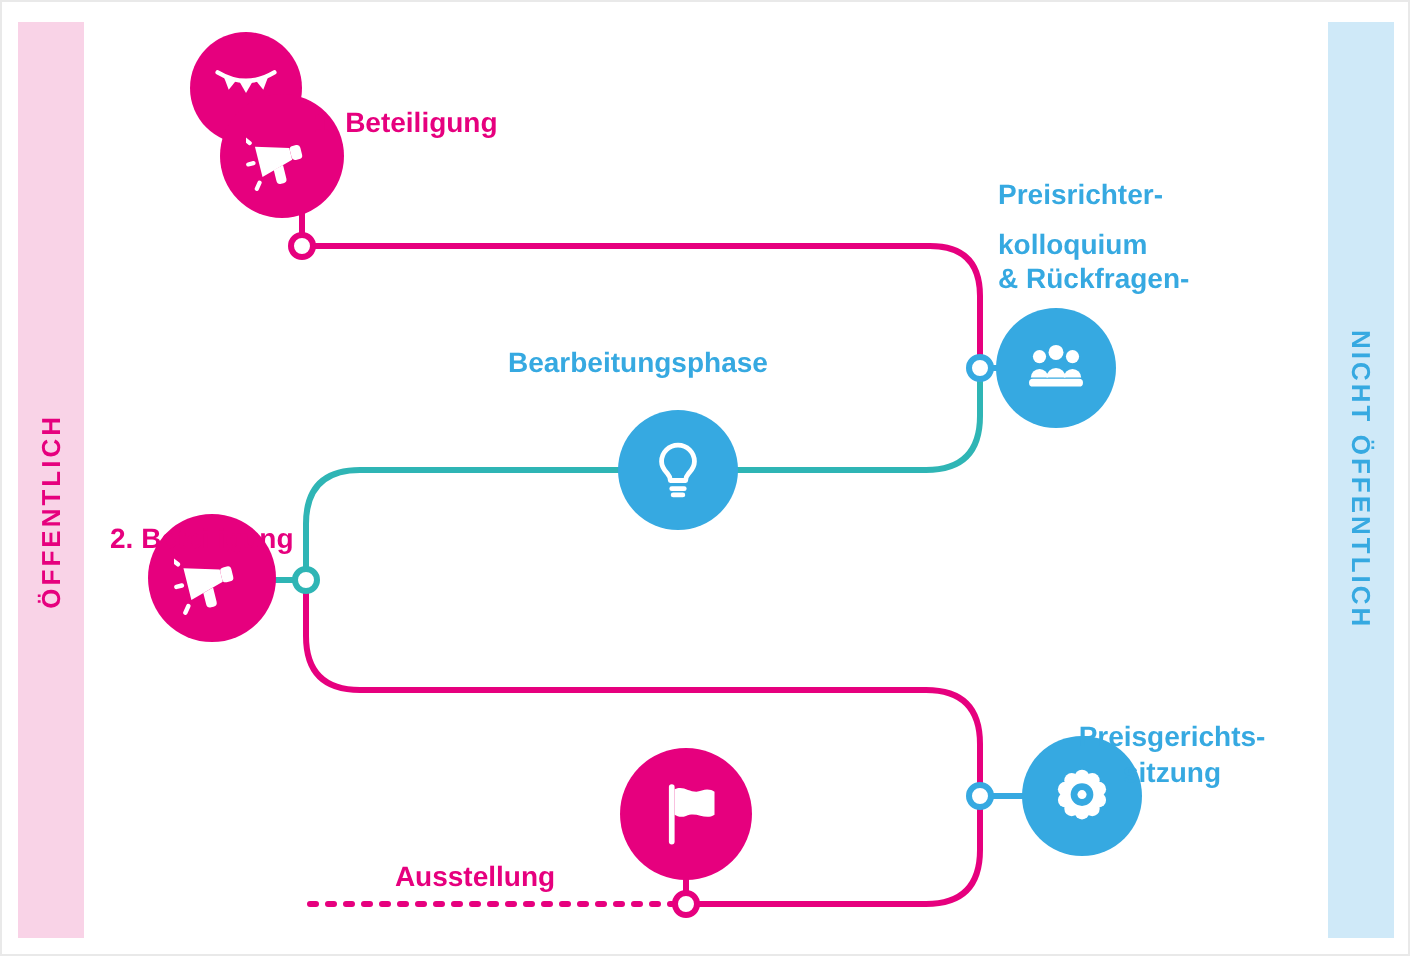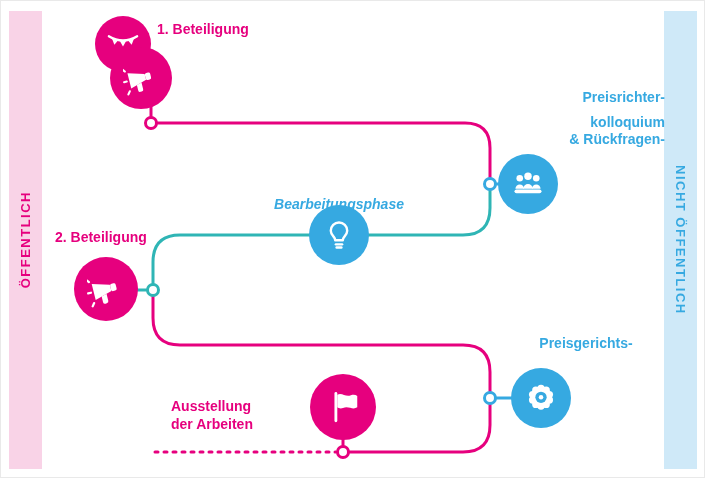--- a/index.html
+++ b/index.html
@@ -6,21 +6,21 @@
   .canvas{position:relative;width:705px;height:478px;background:#fff;border:1px solid #e9e9e9;box-sizing:border-box;overflow:hidden;}
 
   
   .band{position:absolute;top:10px;width:33px;height:458px;display:flex;align-items:center;justify-content:center;}
   .band-left{left:8px;background:var(--pink-band);}
   .band-right{left:663px;background:var(--blue-band);}
   .band-text{font-weight:bold;font-size:13px;letter-spacing:1.5px;white-space:nowrap;}
   .rot-up{writing-mode:vertical-rl;transform:rotate(180deg);}
   .rot-down{writing-mode:vertical-rl;}
 
-  .pink-text{color:var(--pink);}
+  .pink-text{color:var(--pink);margin-top:32px;}
   .blue-text{color:var(--blue);}
 
   
   .connectors{position:absolute;left:0;top:0;z-index:1;}
   .connectors path{fill:none;stroke-width:3px;}
   .st-pink{stroke:var(--pink);}
   .st-teal{stroke:var(--teal);}
   .st-blue{stroke:var(--blue);}
   .dashed{stroke-dasharray:3 6;stroke-linecap:round;}
   .node{fill:#fff;stroke-width:3px;}
@@ -150,33 +150,33 @@
         <rect x="6.6" y="2.6" width="1.8" height="19" rx="0.9"></rect>
         <path d="M8.4 4.2 C11.5 2.6 13.5 6 17 4.6 C18.6 4 20 4.3 21 5 V12.2 C18 14.2 15.5 11 12 12.6 C10.6 13.2 9.3 12.8 8.4 12.2 Z"></path>
       </g>
     </svg>
   </div>
 
   <div class="label pink-text" style="left:156px;top:20px;">
     <div>1. Beteiligung</div>
   </div>
 
-  <div class="label blue-text" style="left:498px;top:88px;width:166px;text-align:right;">
+  <div class="label blue-text" style="left:498px;top:88px;width:166px;text-align:left;">
     <div>Preisrichter-</div>
     <div style="height:7px;"></div>
     <div>kolloquium</div>
     <div>&amp; Rückfragen-</div>
   </div>
 
-  <div class="label blue-text" style="left:253px;top:195px;width:170px;text-align:center;font-style:italic;">Bearbeitungsphase</div>
+  <div class="label blue-text" style="left:253px;top:172px;width:170px;">Bearbeitungsphase</div>
 
   <div class="label pink-text" style="left:54px;top:228px;">2. Beteiligung</div>
 
-  <div class="label blue-text" style="left:505px;top:334px;width:160px;text-align:center;">
+  <div class="label blue-text" style="left:505px;top:359px;width:160px;text-align:center;">
     <div>Preisgerichts-</div>
+    <div>sitzung</div>
   </div>
 
-  <div class="label pink-text" style="left:170px;top:397px;width:133px;text-align:left;">
+  <div class="label pink-text" style="left:170px;top:397px;width:133px;text-align:center;">
     <div>Ausstellung</div>
-    <div>der Arbeiten</div>
   </div>
 
 </div>
 
 </body></html>

